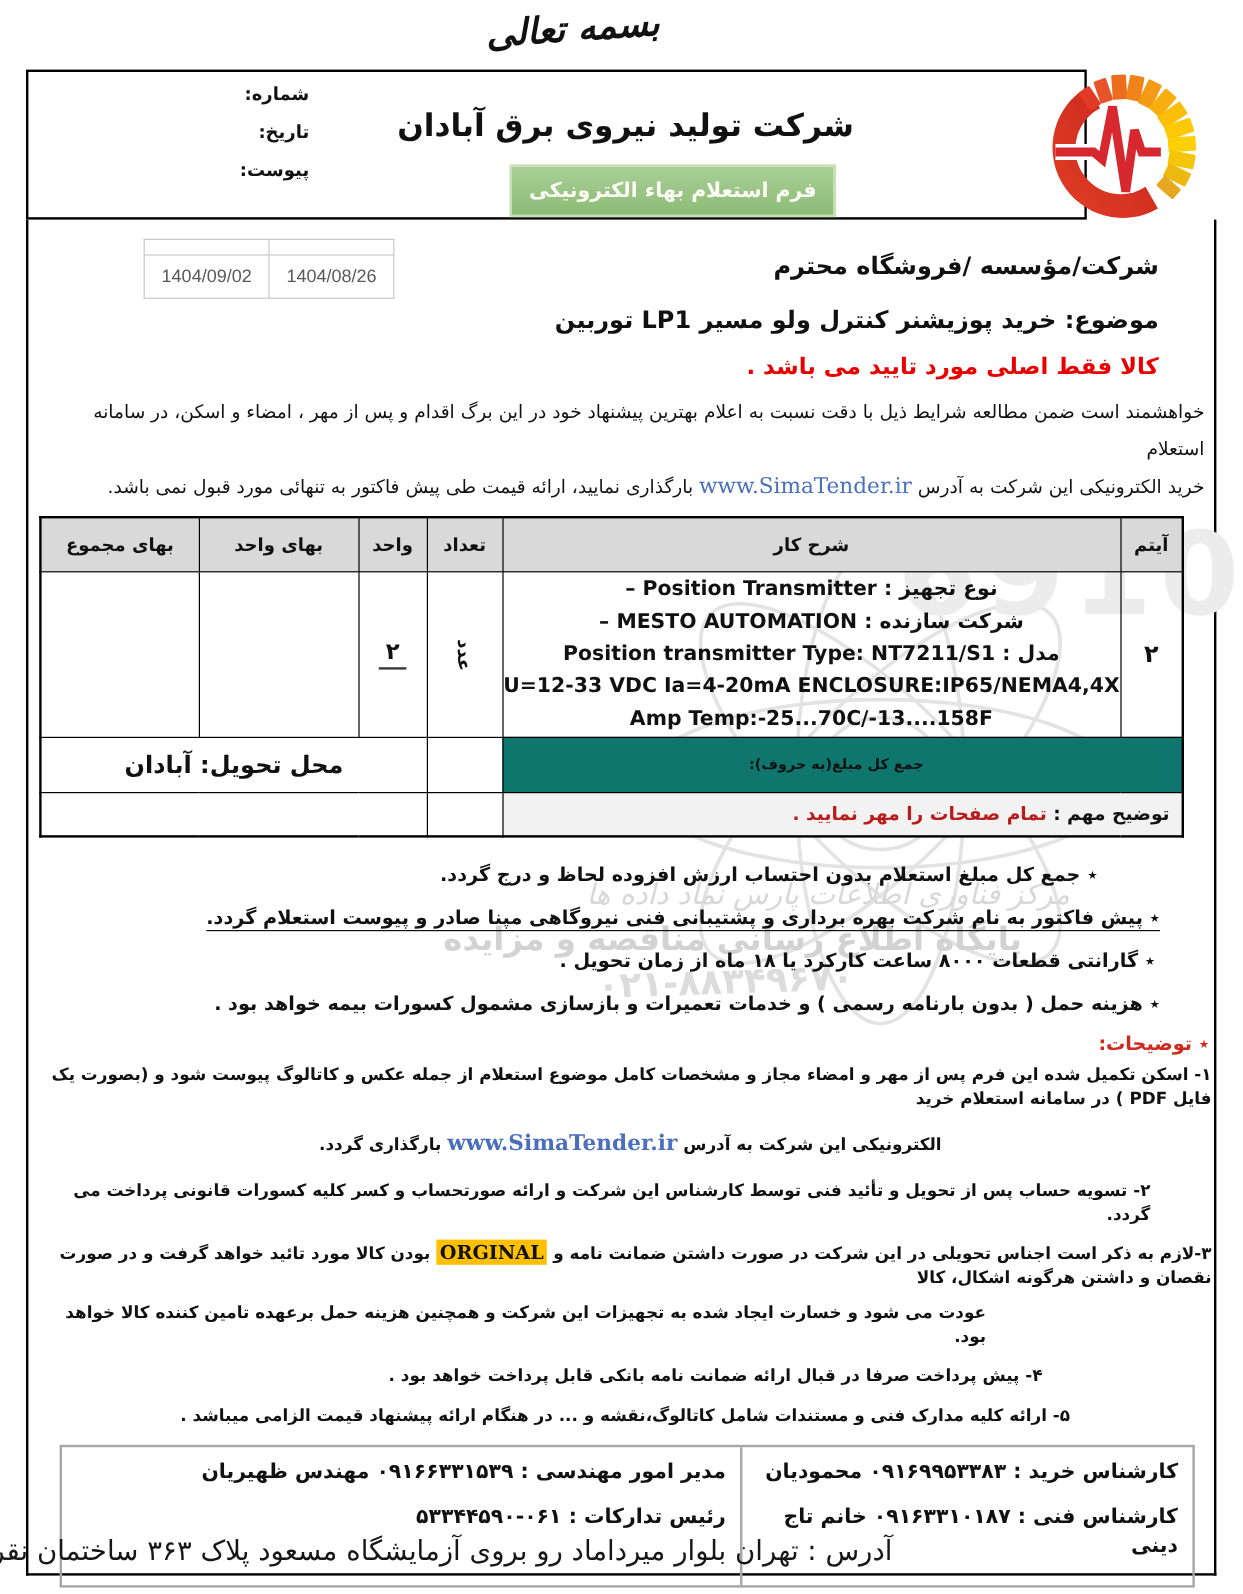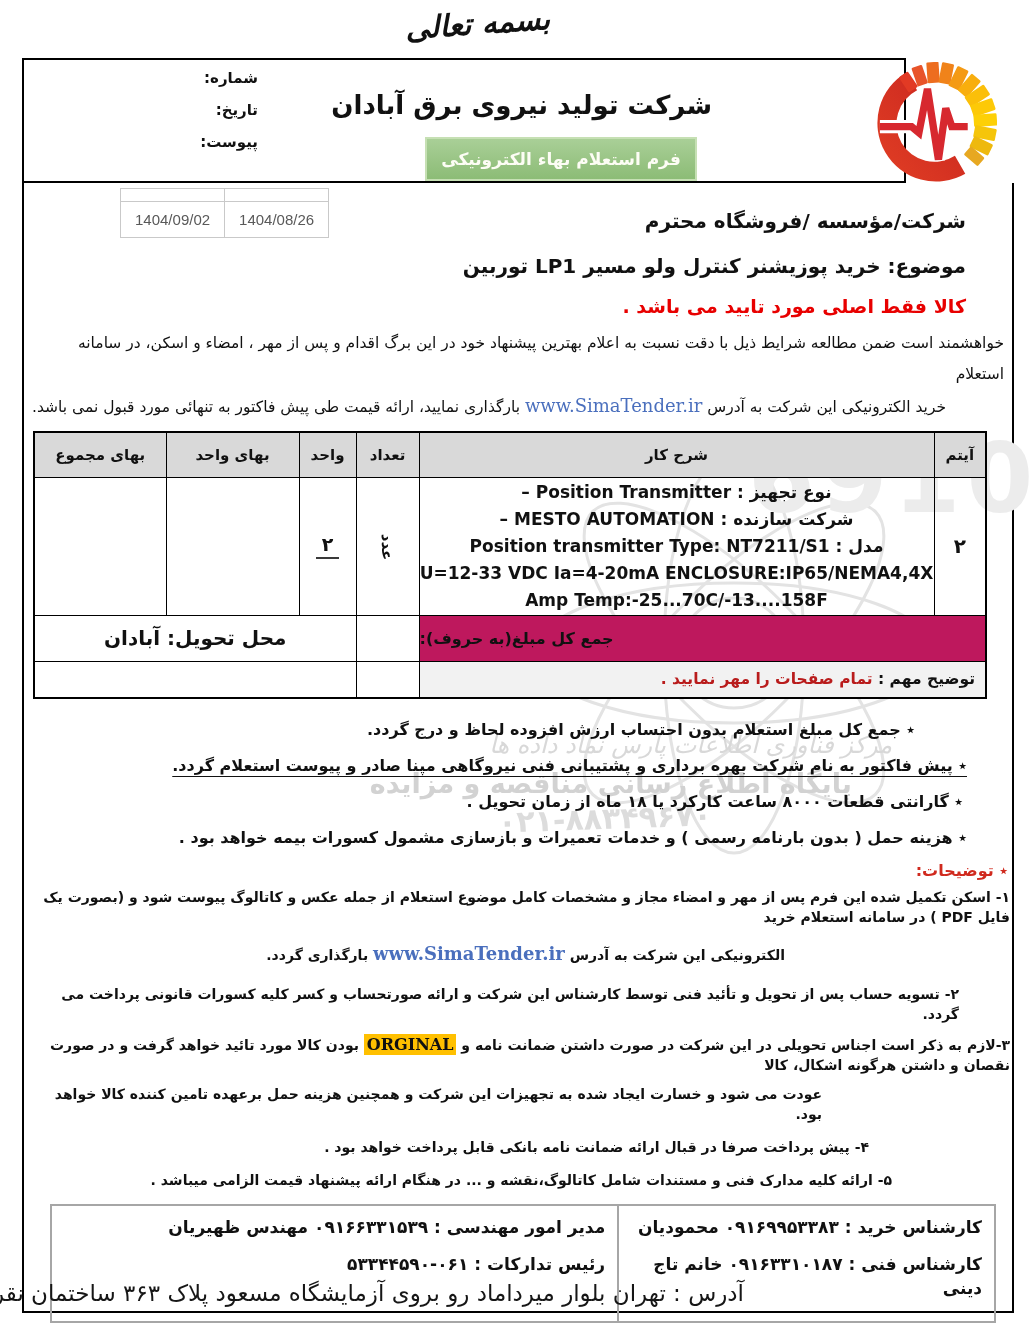--- a/index.html
+++ b/index.html
@@ -32,48 +32,48 @@
   .wm { position:absolute; z-index:0; pointer-events:none; }
   .wm-flower { left:410px; top:210px; }
   .wm-num { left:724px; top:240px; font-size:96px; font-weight:bold; color:#ececec;
     letter-spacing:6px; direction:ltr; font-family:"DejaVu Sans",sans-serif; }
   .wm-brand { left:496px; top:480px; font-size:37px; font-weight:bold; color:#0c4a6e;
     direction:ltr; font-family:"DejaVu Sans",sans-serif; letter-spacing:1px; }
   .wm-l1 { right:120px; top:548px; font-size:24px; font-style:italic; color:#d8d8d8; font-weight:normal; }
   .wm-l2 { right:160px; top:585px; font-size:27px; font-weight:bold; color:#d2d2d2;text-align:right; }
   .wm-phone { right:300px; top:618px; font-size:30px; font-weight:bold; color:#dcdcdc; transform:rotate(-2deg); }
 
-  .date-cells { position:absolute; left:96px; top:5px; direction:ltr; border-collapse:collapse; z-index:1; }
+  .date-cells { position:absolute; left:96px; top:16px; direction:ltr; border-collapse:collapse; z-index:1; }
   .date-cells td { border:1px solid #c9c9c9; color:#595959; font-size:15px;
     font-family:"Liberation Sans", sans-serif; text-align:center; background:#fff; }
   .date-cells .spacer td { height:13px; }
   .date-cells .vals td { height:36px; padding:0 14px; }
 
   .salutation { margin:26px 46px 0 0; font-size:20px; font-weight:bold; }
   .subject    { margin:21px 46px 0 0; font-size:20px; font-weight:bold; }
   .red-notice { margin:17px 46px 0 0; font-size:19px; font-weight:bold; color:#e80000;padding-left:13px; }
   .intro { margin:11px 8px 0 8px; font-size:15.5px; line-height:31px; }
   .intro .l1 { text-align:right; }
-  .intro .l2 { text-align:left; }
+  .intro .l2 { text-align:right; }
   .link { color:#4a6fbd; font-family:"DejaVu Serif", serif; font-size:18px; text-decoration:none; }
 
   table.items { border-collapse:collapse; width:952px; margin:8px 25px 0 0; table-layout:fixed; }
   table.items th, table.items td { border:1.5px solid #000; }
   table.items { border:2px solid #000; }
   .th-row th { background:#d9d9d9; font-size:15px; font-weight:bold; height:45px; text-align:center; }
   .item-row td { height:138px; vertical-align:middle; background:transparent; }
   .cell-item { text-align:center; font-size:20px; font-weight:bold; }
   .desc div { text-align:center; font-weight:bold; font-size:17px; line-height:27px; white-space:nowrap; }
   .desc .ltr { direction:ltr; }
   .cell-qty { text-align:center; }
   .vert { display:inline-block; transform:rotate(90deg); font-size:15px; font-weight:bold; }
   .cell-unit { text-align:center; font-size:19px; font-weight:bold; }
   .u2 { display:inline-block; border-bottom:2px solid #3a3a3a; padding:0 6px 2px; }
   .total-row td { height:46px; }
-  .sum-label { background:#be185d; font-size:16px; font-weight:bold; text-align:left; padding-right:10px; }
+  .sum-label { background:#0f766e; font-size:12px; font-weight:bold; text-align:center; padding-right:10px; }
   .delivery  { text-align:center; font-size:20px; font-weight:bold; }
   .note-row td { height:37px; }
   .note-cell { background:#f2f2f2; font-size:15.5px; font-weight:bold; text-align:right; padding-right:10px; }
   .note-cell .red { color:#b91c1c; }
 
   .stars { margin-top:13px; }
   .star-line { font-size:16px; font-weight:bold; text-align:right; line-height:36px; }
   .s1 { margin-left:8px; margin-right:97px; }
   .s2 { margin-right:45px; text-decoration:underline; text-underline-offset:5px; }
   .s3 { margin-right:49px; }

